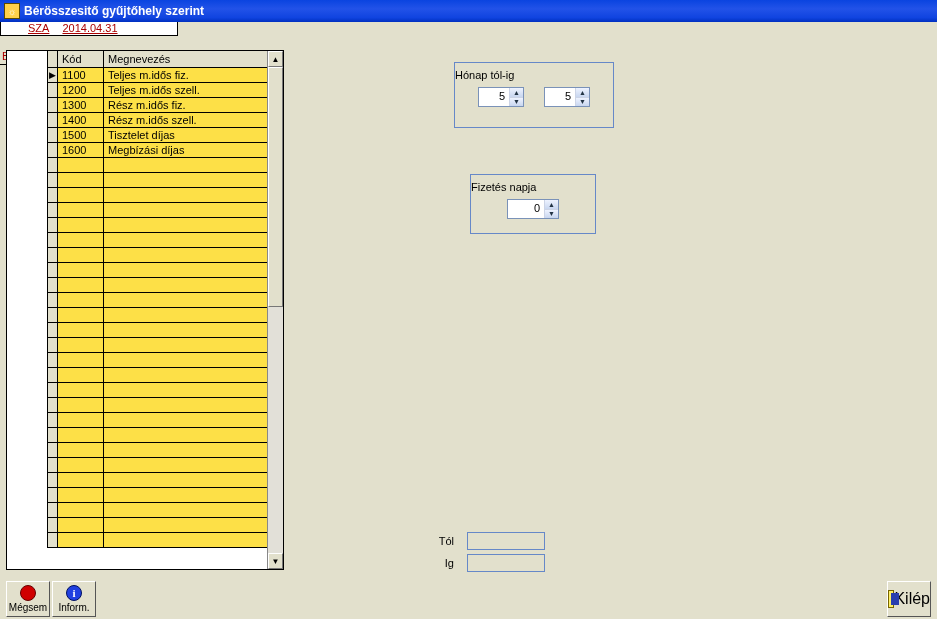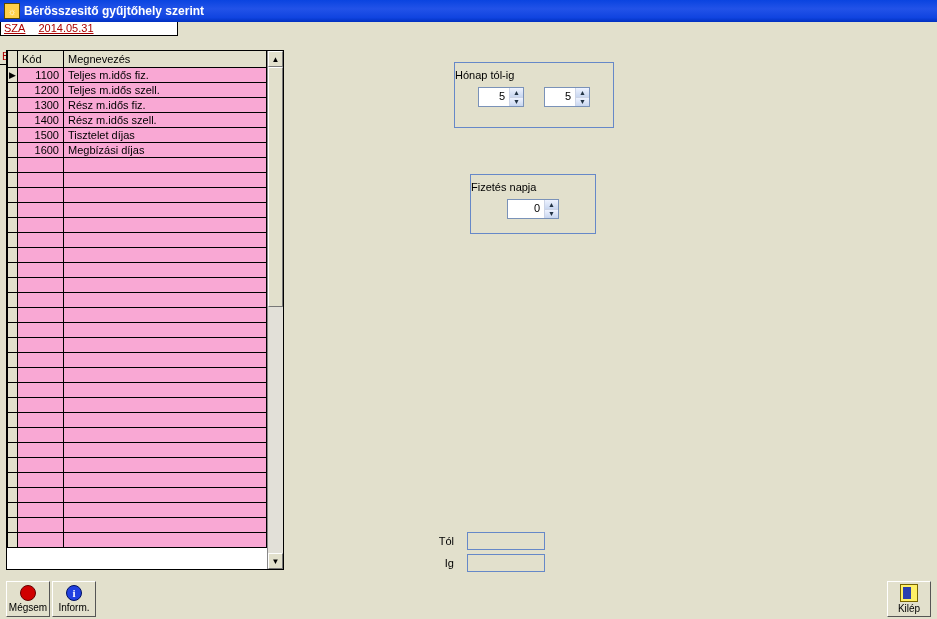--- a/index.html
+++ b/index.html
@@ -38,21 +38,21 @@
       height: 14px;
       background: #fff;
       width: 178px;
       border: 1px solid #000;
       border-top: none;
       color: #a00;
       padding: 0 3px;
       font-size: 11px;
     }
     .infostrip a { color: #a00; text-decoration: underline; }
-    .infostrip .code { text-decoration: underline; margin-right: 10px; }
+    .infostrip .code { text-decoration: underline; margin-right: 10px; margin-left: 24px; }
 
     .demolabel {
       width: 178px;
       height: 14px;
       color: #a00;
       font-size: 11px;
       padding: 14px 2px;
       border-bottom: 1px solid #000;
     }
 
@@ -75,21 +75,22 @@
       background: #fff;
     }
     .grid {
       flex: 1;
       overflow: hidden;
     }
     table.grid-table {
       width: 100%;
       border-collapse: collapse;
       font-size: 11px;
-      background: #f9a8d4;
+      background: #fde047;
+      margin-left: 40px;
     }
     .grid-header th {
       background: #e2e0cc;
       border: 1px solid #000;
       border-top: none;
       text-align: left;
       padding: 1px 4px;
       font-weight: normal;
       height: 16px;
     }
@@ -101,21 +102,21 @@
       white-space: nowrap;
     }
     .rowmarker {
       width: 10px;
       background: #e2e0cc;
       border: 1px solid #000;
       text-align: center;
       padding: 0;
       font-size: 9px;
     }
-    .col-kod { width: 46px; text-align: right; }
+    .col-kod { width: 46px; }
 
     
     .vscroll {
       width: 16px;
       background: #e2e0cc;
       border-left: 1px solid #888;
       display: flex;
       flex-direction: column;
     }
     .vscroll .btn {
@@ -219,22 +220,22 @@
     .ico-info{background:#2040e0;color:#fff;border:1px solid #001060;font-weight:bold;font-family:Georgia,serif;font-size:11px;}
     .winbtn .txt { text-decoration-style: solid;}
 
     .exitbtn {
       position:absolute;
       right: 6px; bottom: 2px;
       width: 44px; height: 36px;
       background:#e2e0cc;
       border: 1px solid #fff;
       border-right-color:#555; border-bottom-color:#555;
-      display:flex;flex-direction:column;align-items:center;justify-content:center;
-      font-size:10px;
+      display:flex;flex-direction:row;align-items:center;justify-content:center;
+      font-size:16px;
     }
     .exitbtn .ico {
       width:18px;height:18px;background:#fff066;border:1px solid #776400;
       position:relative;margin-bottom:1px;
     }
     .exitbtn .ico::before{
       content:""; position:absolute;left:2px;top:2px;width:8px;height:12px;background:#2a3fae;
     }
   </style>
 </head>
@@ -242,21 +243,21 @@
 
 <div class="titlebar">
   <span class="icon">☼</span>
   <span class="title">Bérösszesitő gyűjtőhely szerint</span>
 </div>
 
 <div class="content">
 
   <div class="infostrip">
     <span class="code">SZA</span>
-    <a>2014.05.31</a>
+    <a>2014.04.31</a>
   </div>
   <div class="demolabel">Bemutató</div>
 
   <div class="table-wrap">
     <div class="grid">
       <table class="grid-table">
         <thead class="grid-header">
           <tr>
             <th class="rowmarker-h"></th>
             <th class="col-kod">Kód</th>

